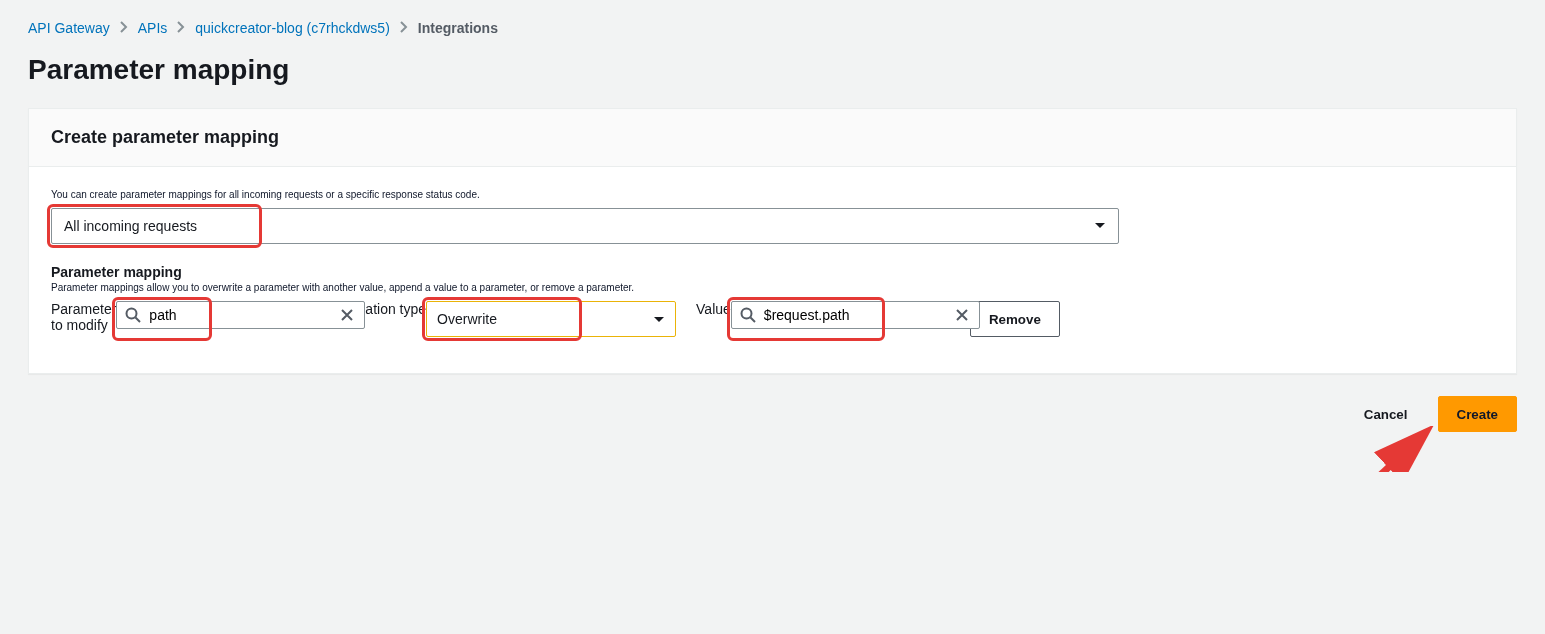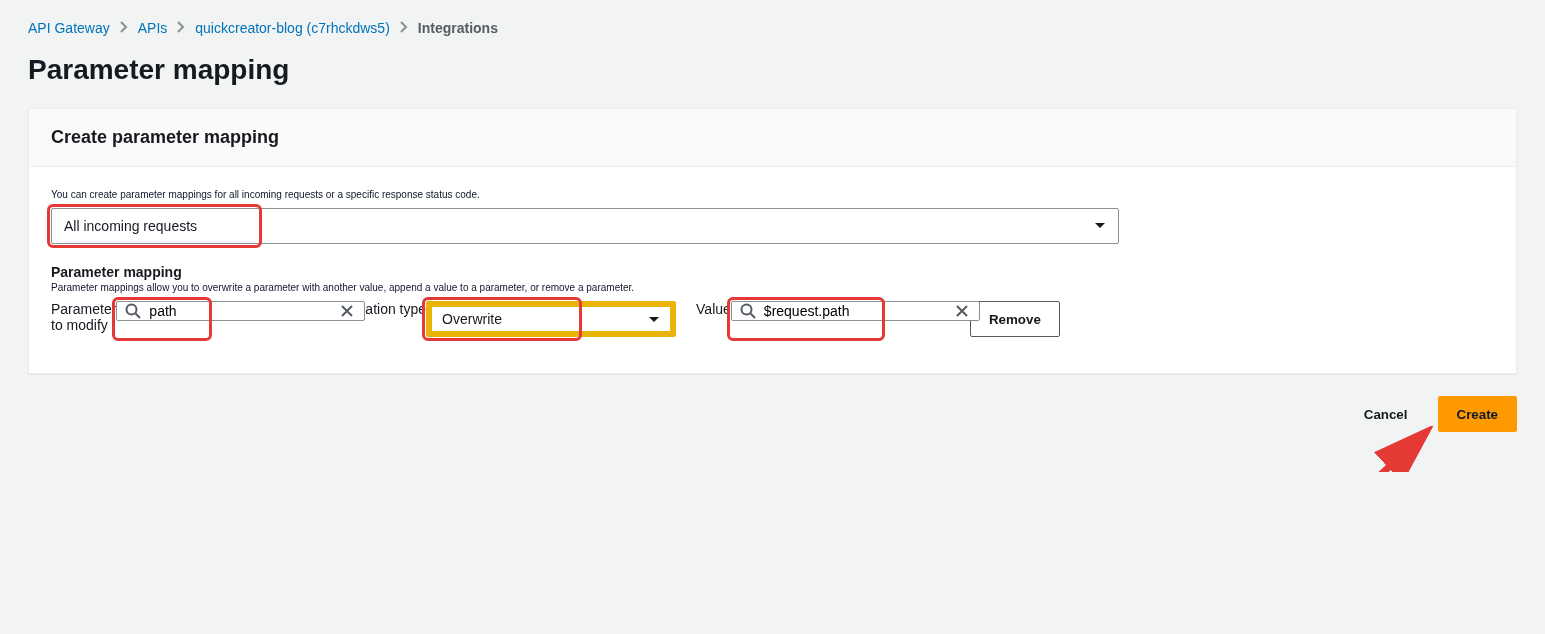--- a/index.html
+++ b/index.html
@@ -106,21 +106,21 @@
   .col-label {
     font-weight: 400;
     margin-bottom: 6px;
     color:#16191f;
   }
   .input-wrap {
     display: flex;
     align-items: center;
     border: 1px solid #879196;
     border-radius: 2px;
-    height: 20px;
+    height: 28px;
     background: #fff;
     padding: 0 8px;
     gap: 6px;
   }
   .input-wrap input {
     border: none;
     outline: none;
     font-size: 14px;
     flex: 1 1 auto;
     min-width: 0;
@@ -133,21 +133,21 @@
     cursor: pointer;
     color: #545b64;
     display:flex;
     align-items:center;
   }
   .search-icon svg, .icon-btn svg { display:block; }
   .small-select {
     display:flex;
     align-items:center;
     justify-content:space-between;
-    border:6px solid #eab308;
+    border:1px solid #eab308;
     border-radius:2px;
     height:36px;
     padding:0 10px;
     background:#fff;
     cursor:pointer;
     width:250px;
   }
   .btn {
     display:inline-flex;
     align-items:center;

